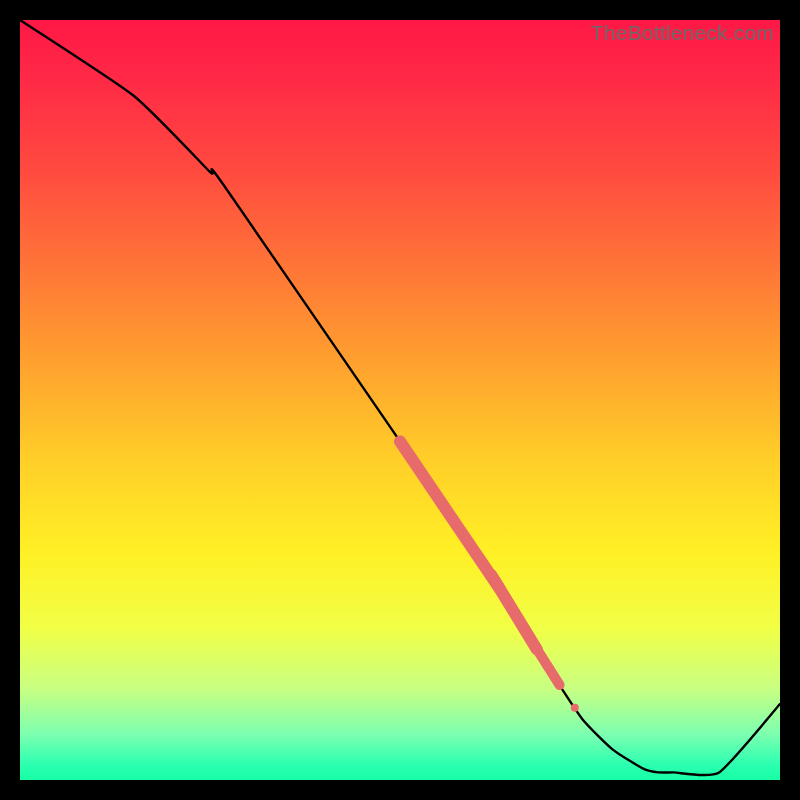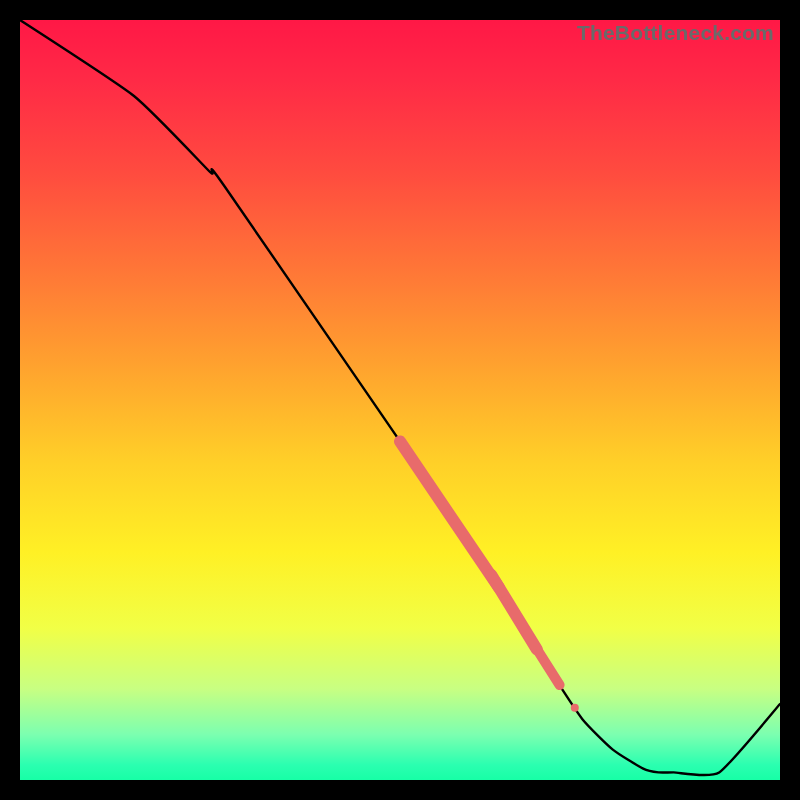--- a/index.html
+++ b/index.html
@@ -39,21 +39,21 @@
       #2bffb0 98%,
       #17ffa6 100%
     );
   }
   .watermark {
     position: absolute;
     top: 1px;
     right: 6px;
     font-family: Arial, Helvetica, sans-serif;
     font-size: 21px;
-    font-weight: 700;
+    font-weight: 400;
     color: #6a6a6a;
     letter-spacing: 0.2px;
     user-select: none;
   }
   svg.chart-svg {
     position: absolute;
     left: 0;
     top: 0;
     width: 760px;
     height: 760px;

